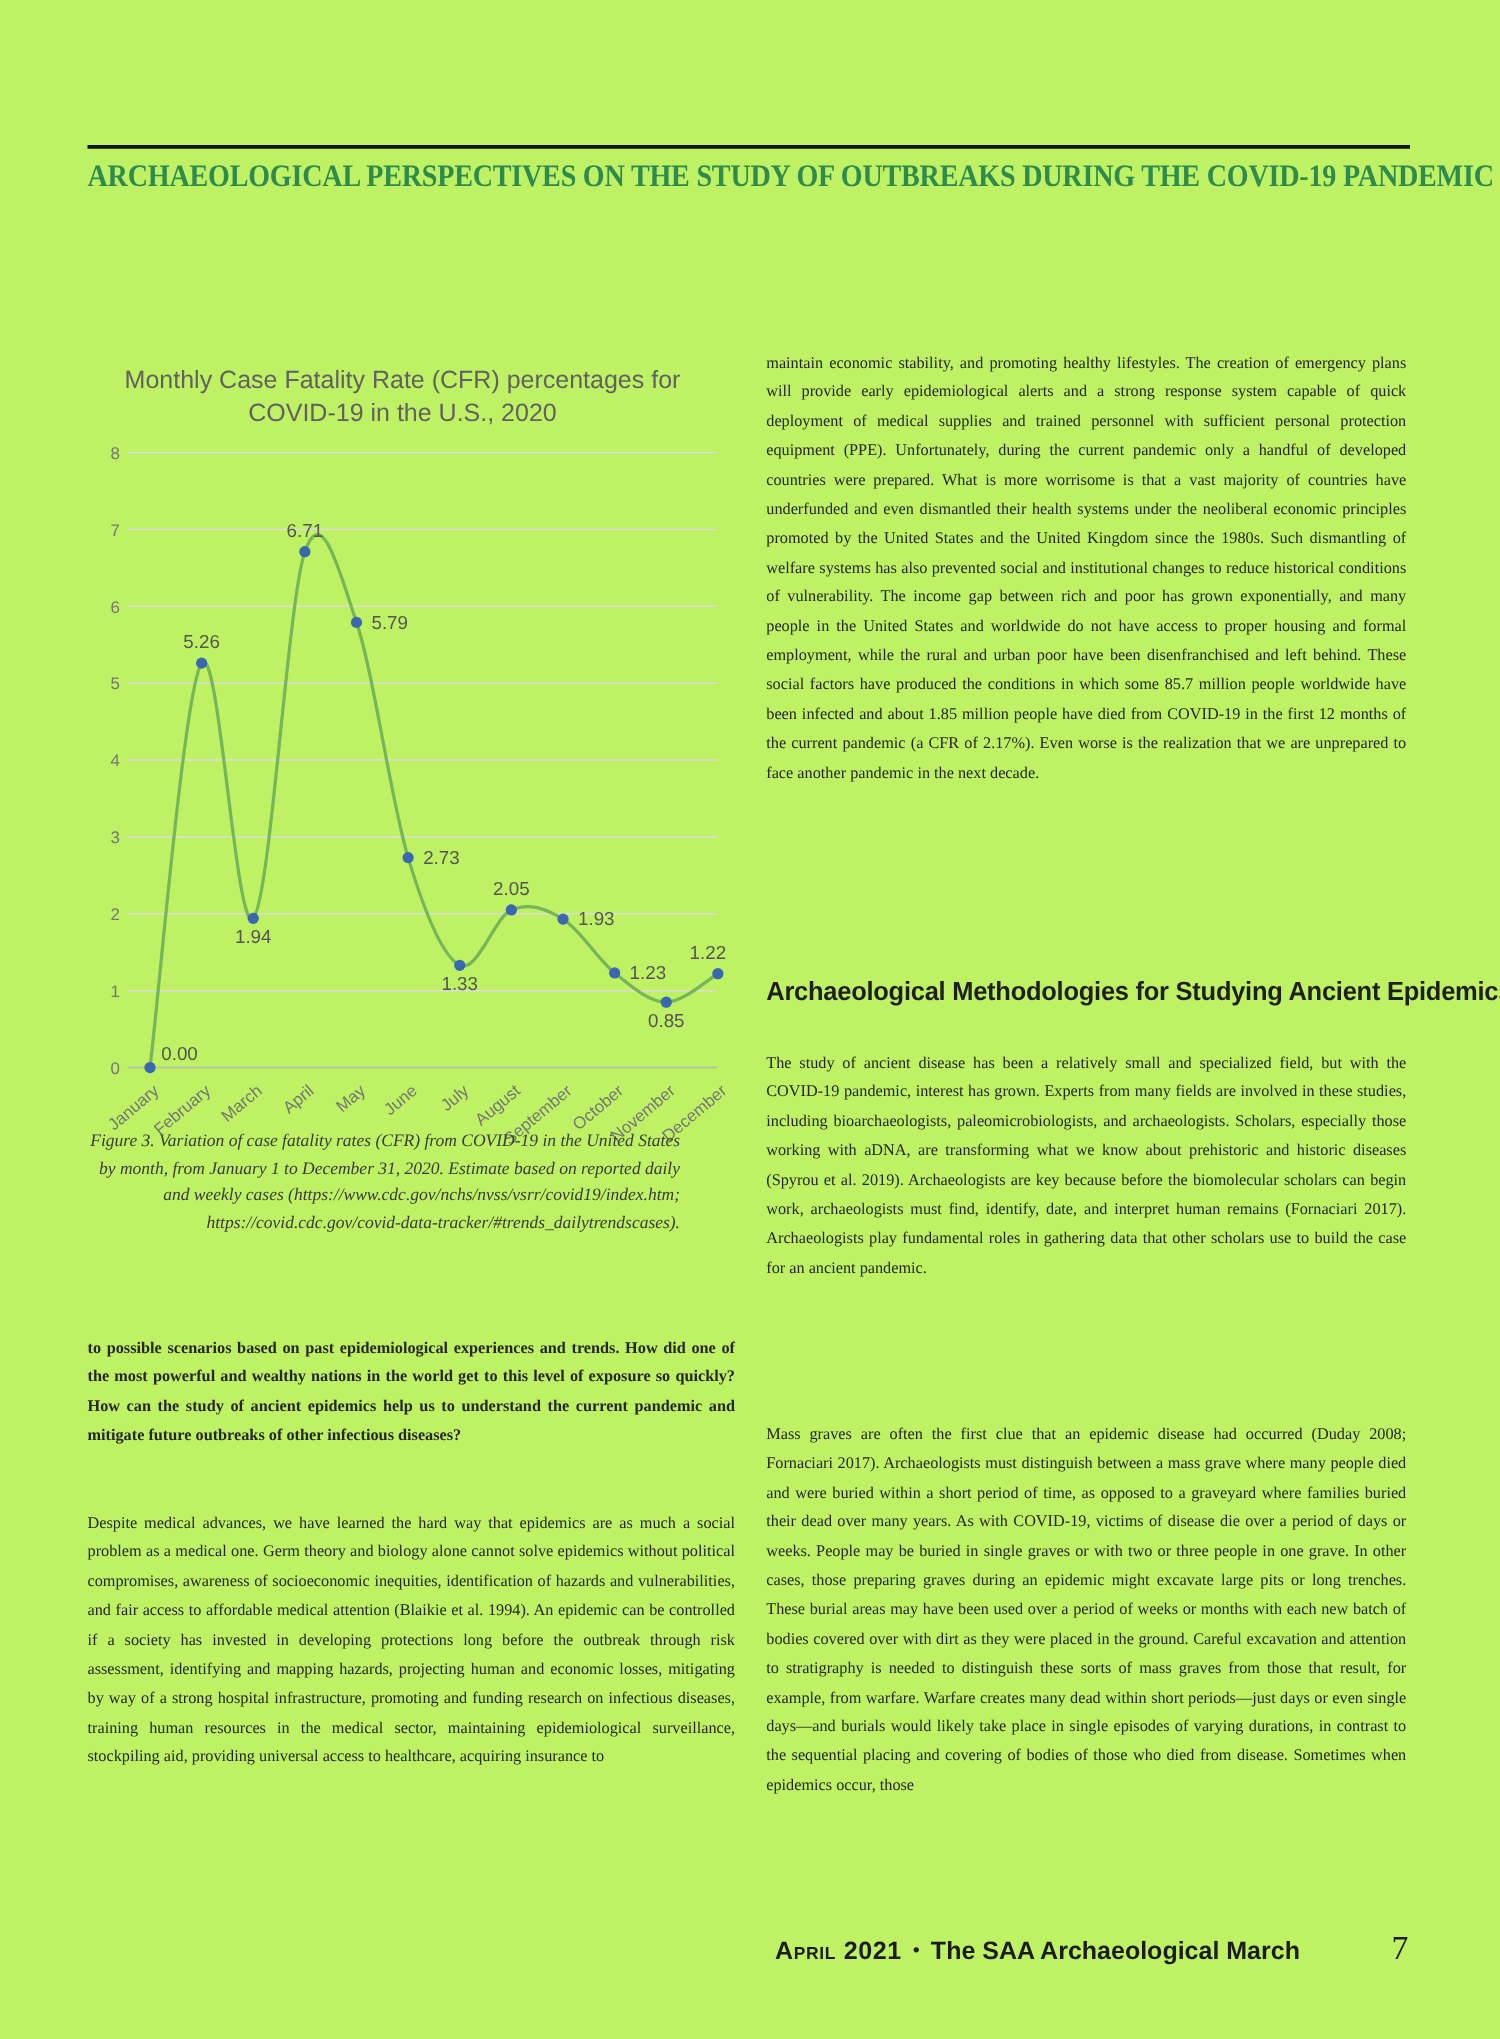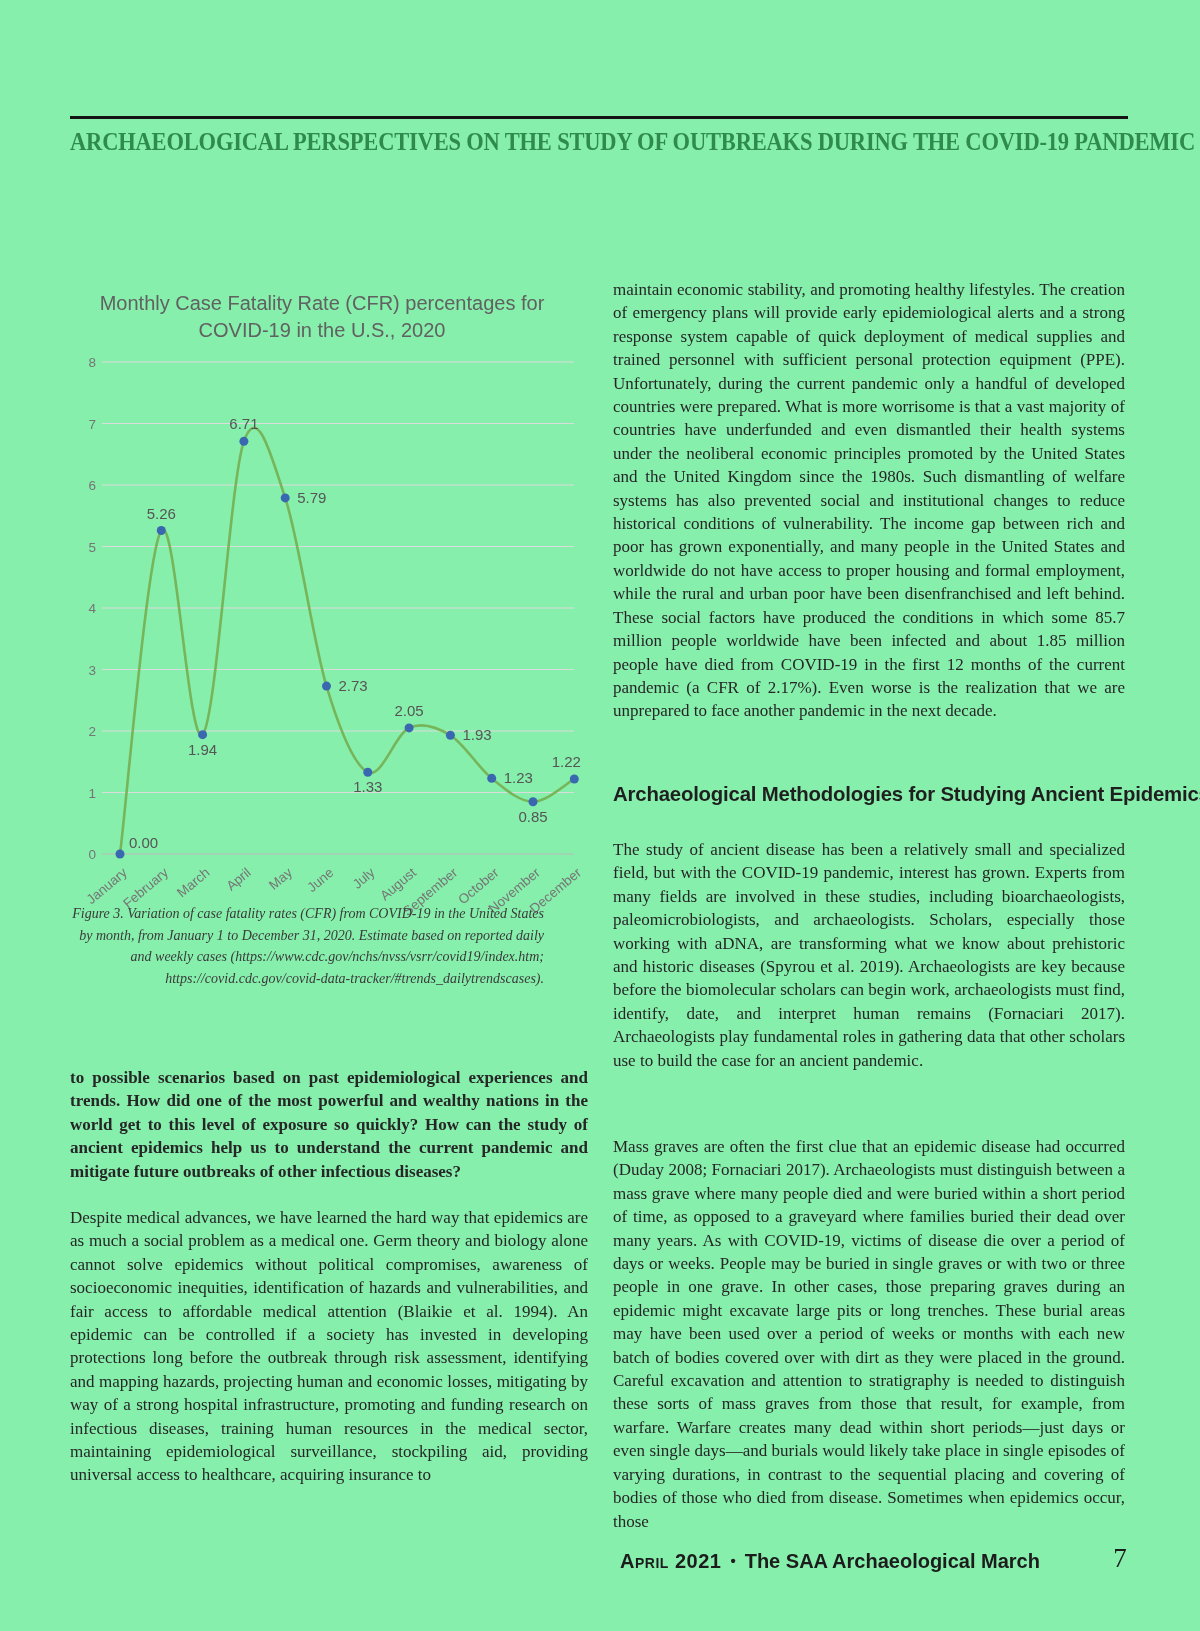--- a/index.html
+++ b/index.html
@@ -1,35 +1,35 @@
 <!DOCTYPE html>
 <html lang="en"><head>
 <meta charset="utf-8">
 <style>
   html,body{margin:0;padding:0;background:#ffffff;}
-  .page{position:relative;width:1200px;height:1631px;background:#86efac;overflow:hidden;
+  .page{position:relative;width:1200px;height:1631px;background:#bef264;overflow:hidden;
         font-family:"Liberation Serif",serif;color:#262626;}
 
   .top-rule{position:absolute;left:70px;top:116px;width:1058px;height:2.5px;background:#141414;}
 
   .article-title{position:absolute;left:70px;top:127px;width:1180px;margin:0;
 ardo    font-family:"Liberation Sans",sans-serif;font-weight:bold;font-size:25px;line-height:30px;
     color:#2f8a4e;letter-spacing:-0.2px;white-space:nowrap;
     transform:scaleX(0.90);transform-origin:left center;}
 
   .figure{position:absolute;left:70px;top:278px;margin:12px;width:512px;height:600px;}
   .figure svg{overflow:visible;display:block;}
   .ctitle{font-family:"Liberation Sans",sans-serif;font-size:20px;fill:#616161;}
   .tick{font-family:"Liberation Sans",sans-serif;font-size:13.5px;fill:#757575;}
   .dlabel{font-family:"Liberation Sans",sans-serif;font-size:15px;fill:#555555;}
 
   .caption{position:absolute;left:72px;top:903px;width:472px;margin:0;
     font-style:italic;font-size:14px;line-height:21.5px;color:#3a3a3a;text-align:right;}
 
-  .body{margin:0;font-size:17px;line-height:23.4px;text-align:justify;hyphens:auto;-webkit-hyphens:auto;}
+  .body{margin:0;font-size:13px;line-height:23.4px;text-align:justify;hyphens:auto;-webkit-hyphens:auto;}
   .left{position:absolute;left:70px;width:518px;}
   .right{position:absolute;left:613px;width:512px;}
   .p1{top:1066px;font-weight:bold;}
   .p2{top:1206px;}
   .rp1{top:278px;}
   .rp2{top:838px;}
   .rp3{top:1090px;margin-top:45px;}
 
   .section-heading{position:absolute;left:613px;top:782px;width:520px;margin:0;
     font-family:"Liberation Sans",sans-serif;font-weight:bold;font-size:21px;line-height:24px;

